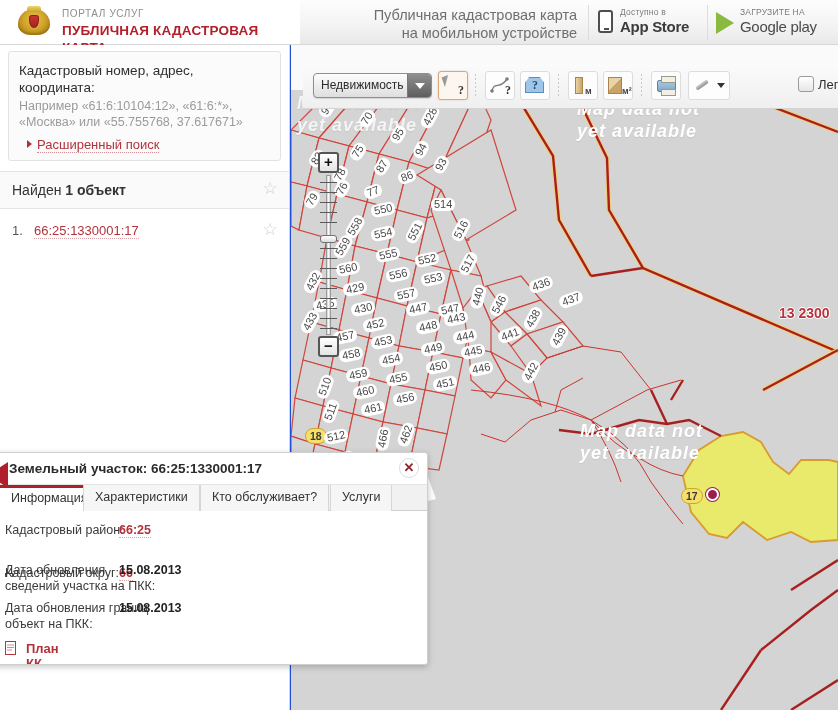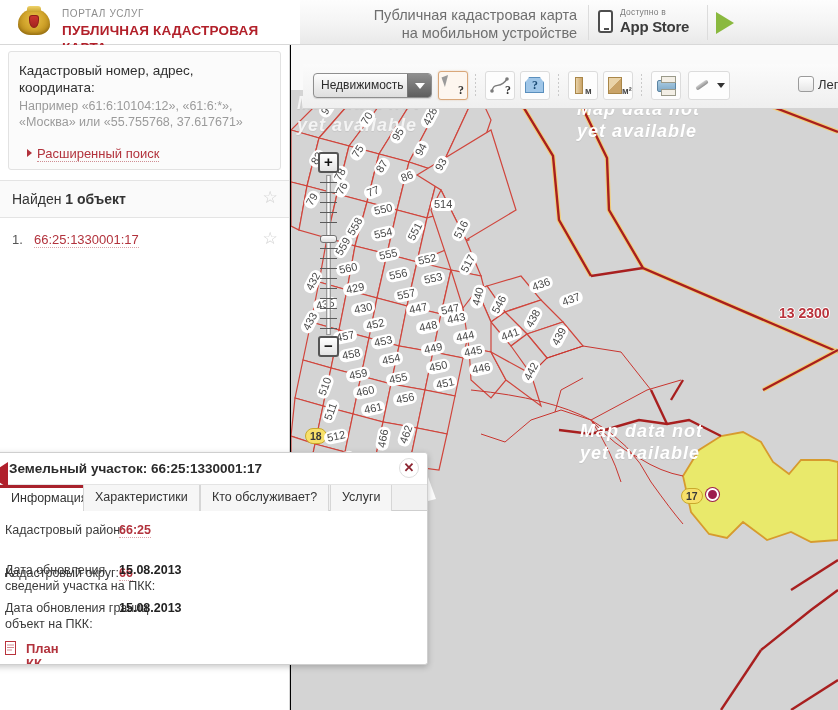--- a/index.html
+++ b/index.html
@@ -3,21 +3,21 @@
 <meta charset="utf-8">
 <style>
   * { box-sizing: border-box; }
   html, body {
     margin: 0; padding: 0;
     width: 838px; height: 710px;
     overflow: hidden;
     font-family: "Liberation Sans", sans-serif;
     background: #ffffff;
   }
-  #app { position: relative; width: 838px; height: 710px; overflow: hidden; background:#000000; }
+  #app { position: relative; width: 838px; height: 710px; overflow: hidden; background:#1d4ed8; }
 
   
   #header {
     position: absolute; left:0; top:0; width:838px; height:45px;
     background: linear-gradient(to bottom, #fdfdfd 0%, #f4f4f4 55%, #e9e9e9 100%);
     border-bottom: 1px solid #d8d8d8;
   }
   #header-left { position:absolute; left:0; top:0; width:300px; height:44px; background:#fff; }
   .emblem {
     position:absolute; left:18px; top:6px; width:32px; height:33px;
@@ -86,21 +86,21 @@
     font-size:13.5px; color:#222; background:#fff; font-family:"Liberation Sans",sans-serif;
     box-shadow: inset 0 1px 2px rgba(0,0,0,.08);
   }
   #find-button {
     position:absolute; left:207px; top:0; width:62px; height:26px;
     background: linear-gradient(to bottom,#a8222c 0%, #8e1a24 50%, #6e1019 100%);
     border:1px solid #6b0f17; border-radius:3px;
     color:#fff; font-size:13px; font-weight:bold; cursor:pointer;
     font-family:"Liberation Sans",sans-serif;
   }
-  #adv-search { margin-top:16px; font-size:13px; color:#b2323c;padding-left:8px; }
+  #adv-search { margin-top:7px; font-size:13px; color:#b2323c;padding-left:8px; }
   #adv-search .tri {
     display:inline-block; width:0;height:0;
     border-top:4px solid transparent;border-bottom:4px solid transparent;
     border-left:5px solid #b2323c; margin-right:5px; vertical-align:1px;
   }
   #adv-search .lbl { border-bottom:1px dotted #d08d93; cursor:pointer; }
 
   #result-head {
     position:relative; margin:10px 0 0 0; padding:10px 12px;
     border-top:1px solid #e4e4e4; border-bottom:1px solid #e4e4e4;
@@ -314,20 +314,24 @@
     <div class="store-badge" style="left:598px; width:110px;">
       <div class="phone-ico"></div>
       <div style="margin-left:22px;">
         <div class="s1">Доступно в</div>
         <div class="s2">App Store</div>
       </div>
     </div>
     <div class="store-sep" style="left:707px;"></div>
     <div class="store-badge" style="left:716px; width:120px;">
       <div class="play-ico"></div>
+      <div style="margin-left:24px;">
+        <div class="s1">ЗАГРУЗИТЕ НА</div>
+        <div class="s2 g">Google play</div>
+      </div>
     </div>
   </div>
 
   <div id="left-panel">
 
     <div id="search-box">
       <div id="search-label">Кадастровый номер, адрес, координата:</div>
       <div id="search-hint">Например «61:6:10104:12», «61:6:*», «Москва» или «55.755768, 37.617671»</div>
       <div id="adv-search">
         <span class="tri"></span><span class="lbl">Расширенный поиск</span>

